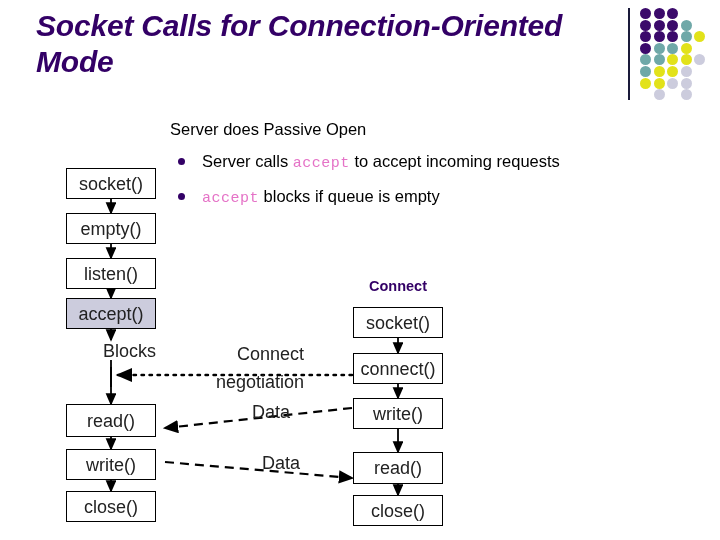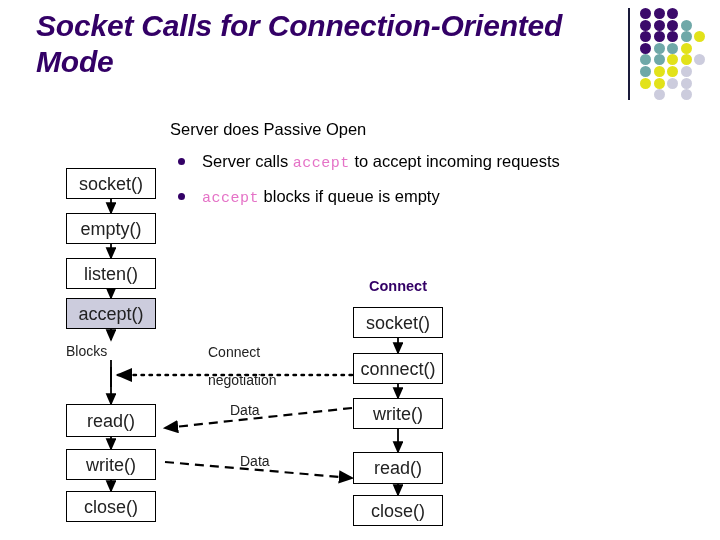--- a/index.html
+++ b/index.html
@@ -117,22 +117,22 @@
     align-items: center;
     justify-content: center;
     box-sizing: border-box;
   }
   .box.highlight { background: #ccccdd; text-align: center; }
 
   
   .flow-label {
     position: absolute;
     color: #222222;
-    font-size: 14px;
-    text-align: left;
+    font-size: 18px;
+    text-align: right;
   }
 
   
   #connectors {
     position: absolute;
     left: 0;
     top: 0;
     width: 720px;
     height: 540px;
     pointer-events: none;

